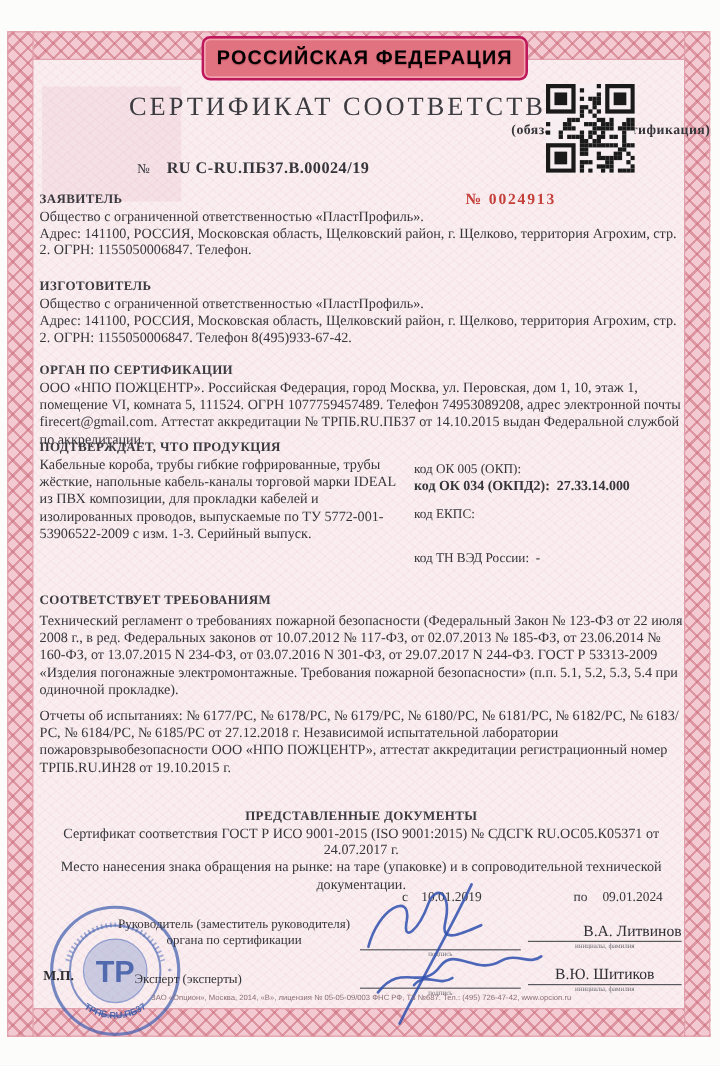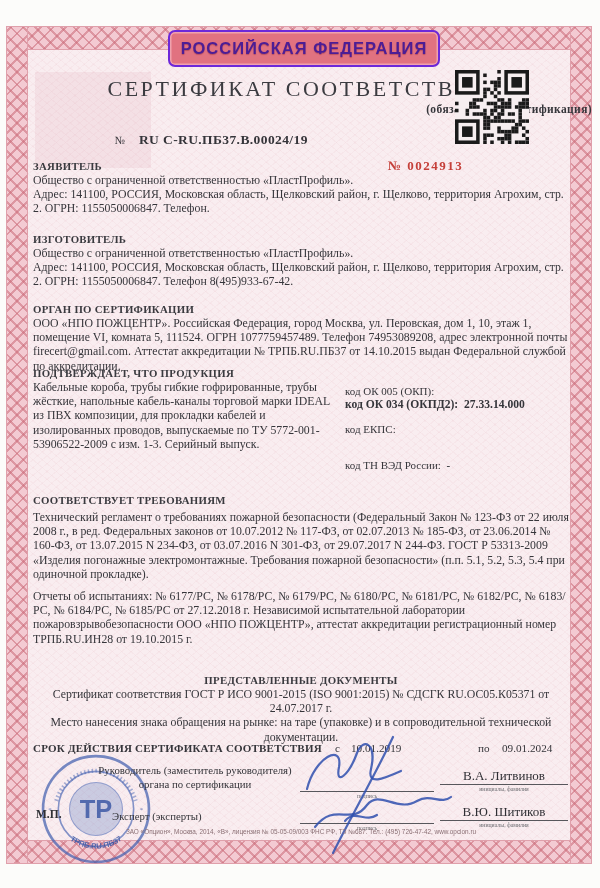--- a/index.html
+++ b/index.html
@@ -26,24 +26,24 @@
   .inner{
     position:absolute;left:22px;right:22px;top:24px;bottom:24px;
     background-color:#f9edf0;
     background-image:
       repeating-linear-gradient(40deg, rgba(219,150,162,.08) 0 1px, rgba(0,0,0,0) 1px 6px),
       repeating-linear-gradient(-40deg, rgba(219,150,162,.08) 0 1px, rgba(0,0,0,0) 1px 6px);
   }
   .watermark{position:absolute;left:29px;top:46px;width:116px;height:96px;background:rgba(228,178,190,.22);}
   .banner{
     position:absolute;left:162px;top:4px;width:268px;height:33px;
-    background:#e17280;border:2px solid #6d28d9;border-radius:7px;
+    background:#e17280;border:2px solid #be185d;border-radius:7px;
     box-shadow:inset 0 0 0 1.5px #f0a2ad;
     display:flex;align-items:center;justify-content:center;
-    color:#4c1d95;font-family:"Liberation Sans","DejaVu Sans",sans-serif;
+    color:#000000;font-family:"Liberation Sans","DejaVu Sans",sans-serif;
     font-weight:bold;font-size:16.5px;letter-spacing:1px;white-space:nowrap;
     text-shadow:0 1px 1px rgba(140,40,55,.45);
   }
   .doc-title{position:absolute;left:0;top:50px;width:100%;text-align:center;
     font-size:22px;letter-spacing:2.5px;color:#3b3b40;}
   .doc-subtitle{position:absolute;left:0;top:77px;width:100%;text-align:right;
     font-size:11.5px;font-weight:bold;letter-spacing:.4px;}
   .number-row{position:absolute;left:0;top:106px;width:70%;text-align:center;font-size:11px;}
   .number-row b{font-size:13.5px;letter-spacing:.4px;padding-left:14px;}
   .qr{position:absolute;left:449px;top:44px;width:74px;height:74px;}
@@ -261,21 +261,20 @@
     <p>Отчеты об испытаниях: № 6177/РС, № 6178/РС, № 6179/РС, № 6180/РС, № 6181/РС, № 6182/РС, № 6183/РС, № 6184/РС, № 6185/РС от 27.12.2018 г.  Независимой испытательной лаборатории пожаровзрывобезопасности ООО «НПО ПОЖЦЕНТР», аттестат аккредитации регистрационный номер ТРПБ.RU.ИН28 от 19.10.2015 г.</p>
   </div>
 
   <div class="sec" style="top:648px;text-align:center;">
     <h3>ПРЕДСТАВЛЕННЫЕ ДОКУМЕНТЫ</h3>
     <p>Сертификат соответствия ГОСТ Р ИСО 9001-2015 (ISO 9001:2015) № СДСГК RU.ОС05.К05371 от 24.07.2017 г.</p>
     <p>Место нанесения знака обращения на рынке: на таре (упаковке) и в сопроводительной технической документации.</p>
   </div>
 
   <div class="valid-row">
-    <span class="vh">СРОК ДЕЙСТВИЯ СЕРТИФИКАТА СООТВЕТСТВИЯ</span>
     <span class="vi" style="left:302px;">с</span>
     <span class="vi" style="left:318px;">10.01.2019</span>
     <span class="vi" style="left:445px;">по</span>
     <span class="vi" style="left:469px;">09.01.2024</span>
   </div>
 
   <svg class="stamp" viewBox="0 0 110 110">
     <circle cx="55" cy="55" r="52" fill="none" stroke="rgba(66,96,176,.78)" stroke-width="2.6"></circle>
     <circle cx="55" cy="55" r="37" fill="none" stroke="rgba(66,96,176,.7)" stroke-width="1.6"></circle>
     <circle cx="55" cy="55" r="26" fill="rgba(84,116,190,.30)" stroke="rgba(66,96,176,.55)" stroke-width="1"></circle>
@@ -294,21 +293,21 @@
   <div class="mp">М.П.</div>
 
   <div class="role1">Руководитель (заместитель руководителя) органа по сертификации</div>
   <div class="role2">Эксперт (эксперты)</div>
 
   <div class="sigline" style="left:294px;top:765px;width:134px;"></div>
   <div class="caption" style="left:294px;top:767px;width:134px;">подпись</div>
   <div class="sigline" style="left:294px;top:797px;width:134px;"></div>
   <div class="caption" style="left:294px;top:799px;width:134px;">подпись</div>
 
-  <div class="fio" style="left:434px;top:742px;width:128px;">В.А. Литвинов</div>
+  <div class="fio" style="left:434px;top:742px;width:128px;text-align:right;">В.А. Литвинов</div>
   <div class="sigline" style="left:434px;top:758px;width:128px;"></div>
   <div class="caption" style="left:434px;top:760px;width:128px;">инициалы, фамилия</div>
 
   <div class="fio" style="left:434px;top:778px;width:128px;">В.Ю. Шитиков</div>
   <div class="sigline" style="left:434px;top:794px;width:128px;"></div>
   <div class="caption" style="left:434px;top:796px;width:128px;">инициалы, фамилия</div>
 
   <svg class="sig-svg" viewBox="0 0 180 130">
     <g fill="none" stroke="rgba(47,79,174,.85)" stroke-width="2.2" stroke-linecap="round">
       <path d="M22,58 C30,26 58,12 54,36 C50,56 64,44 72,22 C78,6 92,12 86,38 C82,55 98,48 116,40"></path>

